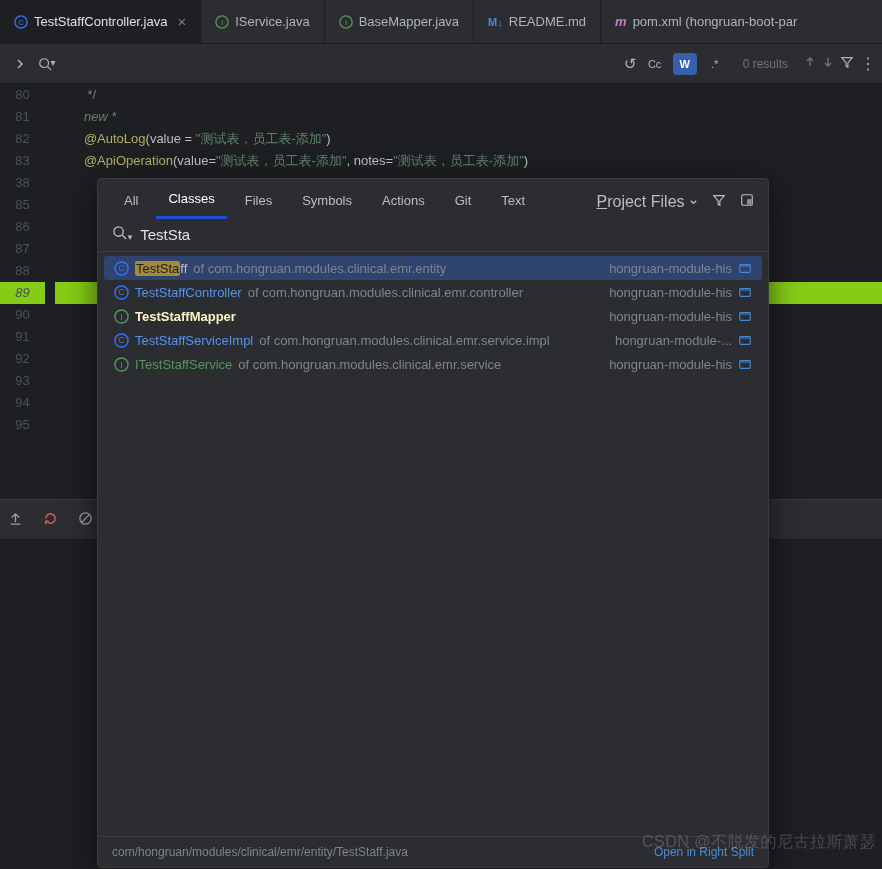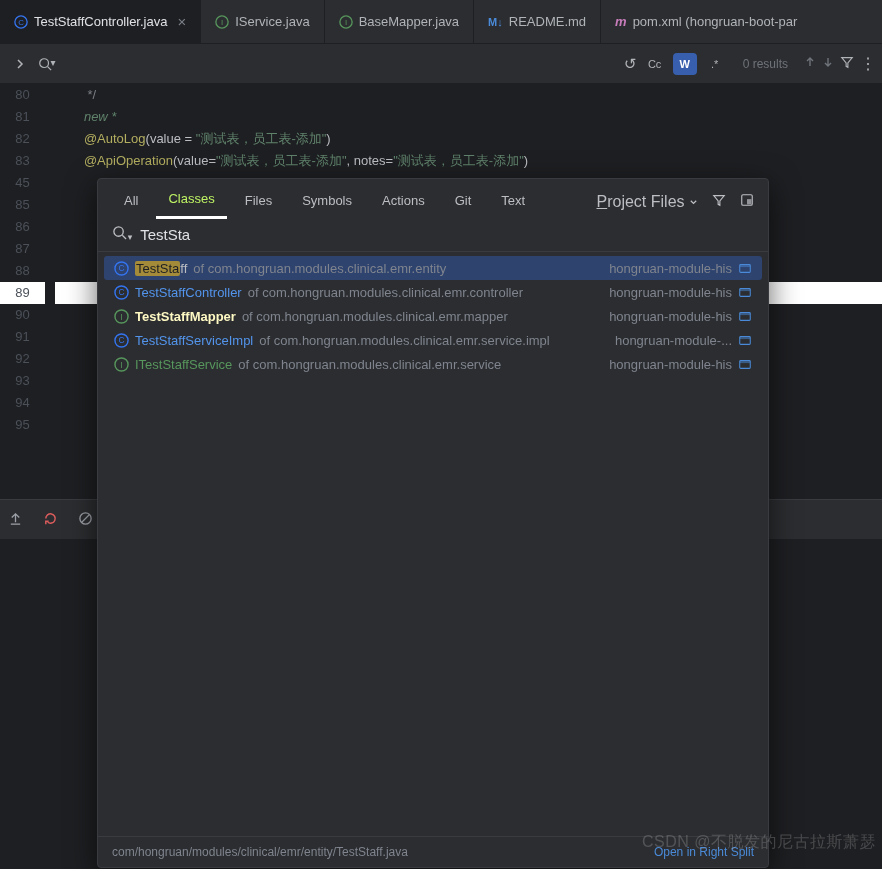--- a/index.html
+++ b/index.html
@@ -74,21 +74,21 @@
     .gutter { width: 55px; text-align:center; padding-right:10px; font-family: "JetBrains Mono","Consolas",monospace; font-size:13px; color:#4b5059;}
     .gut-line { height:22px; line-height:22px; position:relative;}
     .code { flex:1; font-family: "JetBrains Mono","Consolas",monospace; font-size:13px; }
     .code-line { height:22px; line-height:22px; white-space:pre; }
     .tok-comment { color:#7a7e85; }
     .tok-kw { color:#5f826b; font-style:italic;}
     .tok-ann { color:#b3ae60; }
     .tok-par { color:#bcbec4; }
     .tok-attr { color:#bcbec4; }
     .tok-str { color:#5f826b; }
-    .highlight-line { background:#ffffff; }
+    .highlight-line { background:#84cc16;font-style:italic; }
     
     .bottom-tool {
       position:absolute; bottom:330px; left:0;
       height:40px; display:flex; align-items:center; gap:20px;
       padding-left:8px;
       border-top:1px solid #393b40;
       background:#2b2d30;
       width:100%;
     }
     
@@ -107,21 +107,21 @@
       display:flex; align-items:center;
       padding: 6px 14px 0 14px;
       gap: 6px;
     }
     .ptab {
       padding: 6px 12px 10px 12px;
       color:#bcbec4;
       font-size:13px;
       cursor:pointer;
     }
-    .ptab.active { color:#bef264; border-bottom:3px solid #ffffff; font-weight:500;}
+    .ptab.active { color:#ffffff; border-bottom:3px solid #1d4ed8; font-weight:500;}
     .popup-tabs-right {
       margin-left:auto; display:flex; align-items:center; gap:14px;
       color:#bcbec4; font-size:16px;
     }
     .proj-scope u { text-decoration: underline; }
     .popup-search {
       display:flex; align-items:center;
       padding: 6px 14px 8px 14px;
       gap: 8px;
       border-bottom:1px solid #393b40;
@@ -237,21 +237,21 @@
     <span style="font-size:16px;letter-spacing:-2px;">⋮</span>
   </div>
 </div>
 
 <div class="editor-wrap">
   <div class="gutter">
     <div class="gut-line">80</div>
     <div class="gut-line">81</div>
     <div class="gut-line">82</div>
     <div class="gut-line">83</div>
-    <div class="gut-line">45</div>
+    <div class="gut-line">38</div>
     <div class="gut-line">85</div>
     <div class="gut-line">86</div>
     <div class="gut-line">87</div>
     <div class="gut-line">88</div>
     <div class="gut-line highlight-line">89</div>
     <div class="gut-line">90</div>
     <div class="gut-line">91</div>
     <div class="gut-line">92</div>
     <div class="gut-line">93</div>
     <div class="gut-line">94</div>
@@ -366,21 +366,20 @@
       </span>
     </div>
     <div class="res-row">
       <span class="ricon">
         <svg viewBox="0 0 16 16" width="15" height="15">
             <circle cx="8" cy="8" r="7" fill="none" stroke="#57965c" stroke-width="1.5"></circle>
             <text x="8" y="11.5" text-anchor="middle" font-size="9" fill="#57965c">I</text>
           </svg>
       </span>
       <span class="rname c-class">TestStaffMapper</span>
-      <span class="rof"> of com.hongruan.modules.clinical.emr.mapper</span>
       <span class="rmod">
         <span>hongruan-module-his</span>
         <svg class="mod-icon" viewBox="0 0 16 16">
             <rect x="2" y="4" width="12" height="9" rx="1" fill="none" stroke="#4a8ad8" stroke-width="1.2"></rect>
             <rect x="2" y="4" width="12" height="3" fill="#4a8ad8" opacity=".5"></rect>
           </svg>
       </span>
     </div>
     <div class="res-row">
       <span class="ricon">

